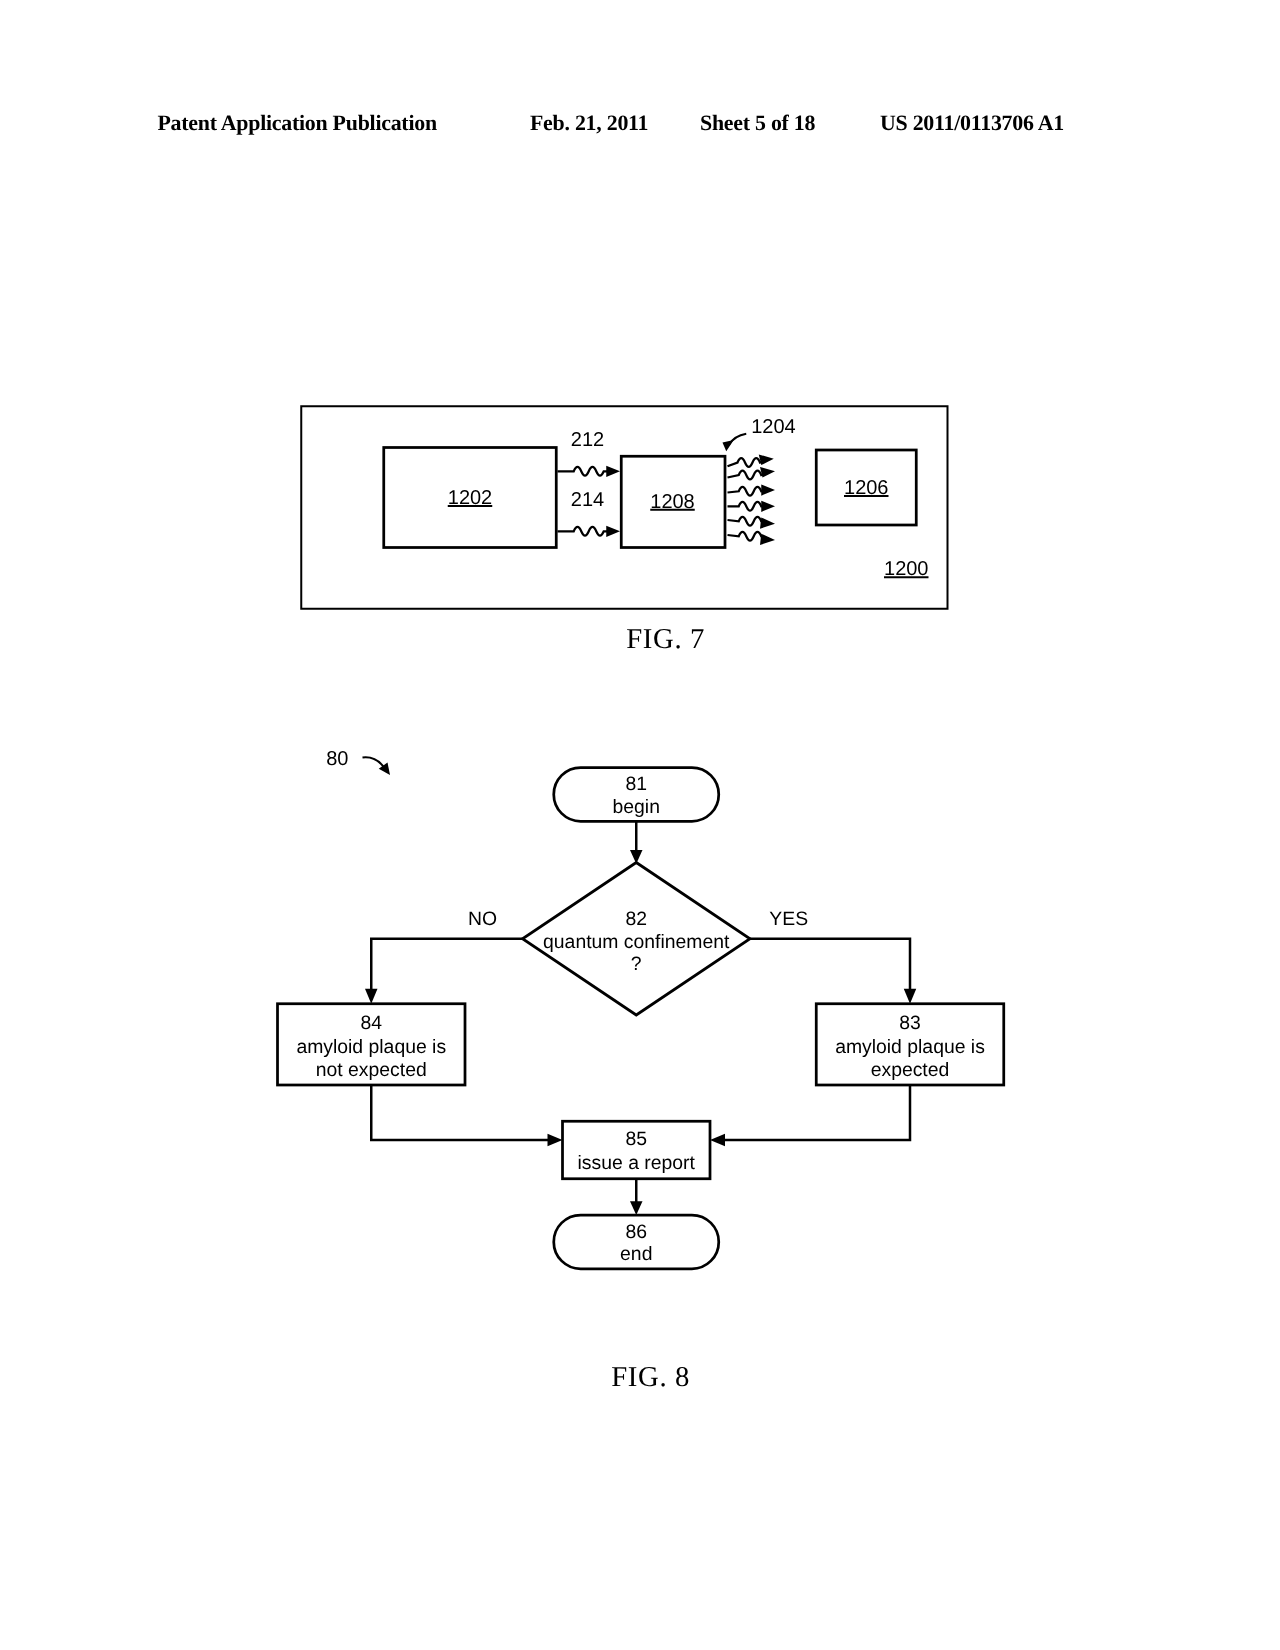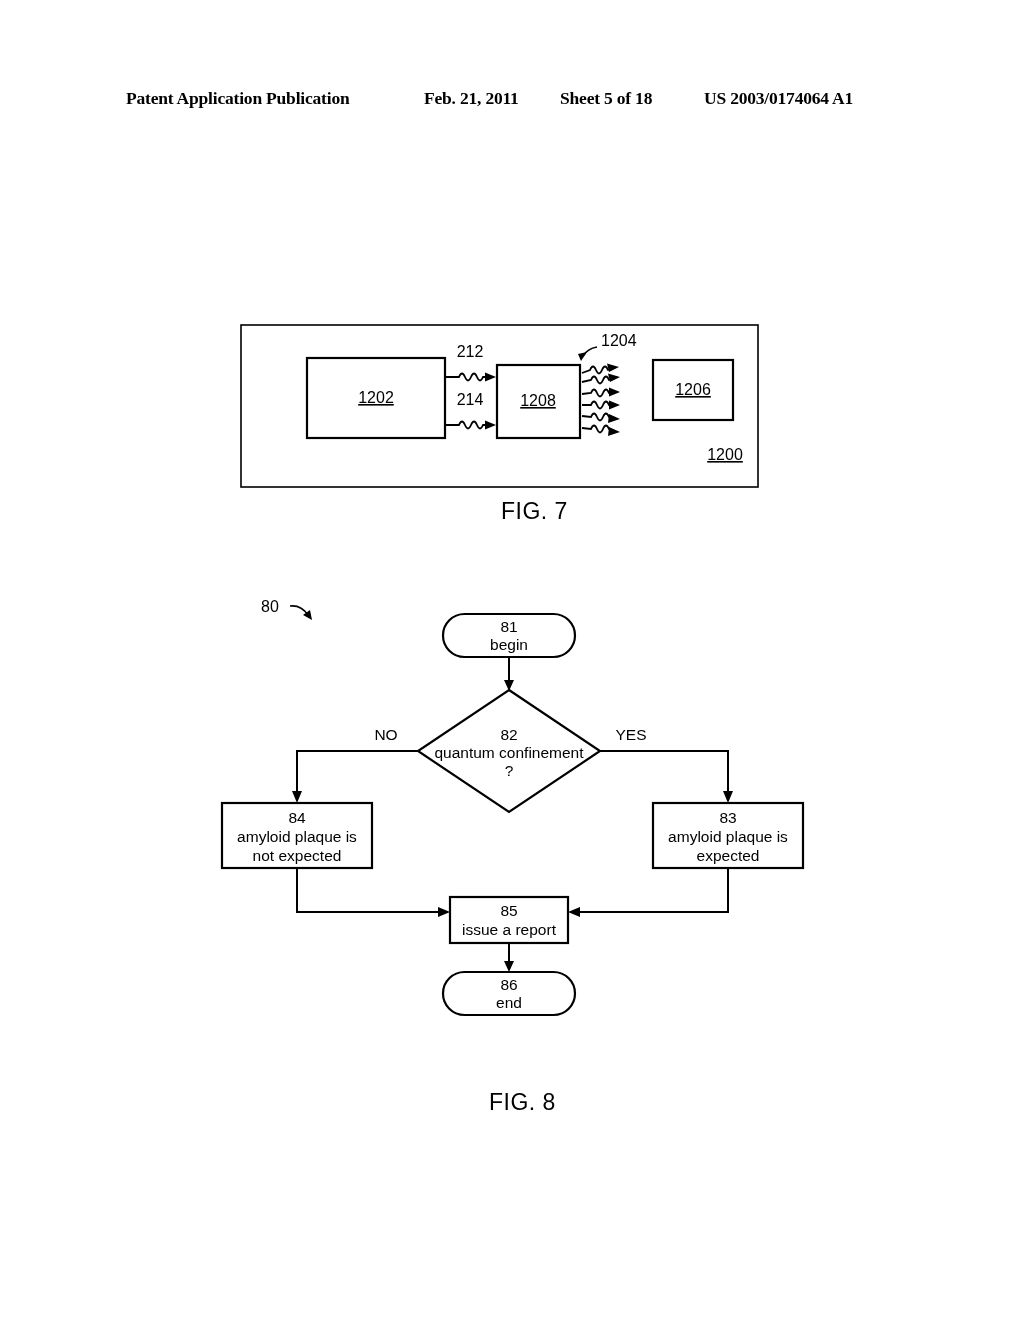--- a/index.html
+++ b/index.html
@@ -30,21 +30,21 @@
     white-space: nowrap;
   }
   .hdr-pub   { position: absolute; left: 126px;  top: 0; }
   .hdr-date  { position: absolute; left: 424px;  top: 0; }
   .hdr-sheet { position: absolute; left: 560px;  top: 0; }
   .hdr-num   { position: absolute; left: 704px;  top: 0; }
 
   
   .fig-caption {
     position: absolute;
-    font-family: Liberation Sans, sans-serif;
+    font-family: Liberation Serif, serif;
     font-size: 23px;
     letter-spacing: 0.5px;
     white-space: nowrap;
   }
 
   
   svg.figure {
     position: absolute;
     overflow: visible;
   }
@@ -80,21 +80,21 @@
     fill: none;
   }
 </style>
 </head>
 <body>
 
 <div class="page-header">
   <span class="hdr-pub">Patent Application Publication</span>
   <span class="hdr-date">Feb. 21, 2011</span>
   <span class="hdr-sheet">Sheet 5 of 18</span>
-  <span class="hdr-num">US 2003/0174064 A1</span>
+  <span class="hdr-num">US 2011/0113706 A1</span>
 </div>
 
 <svg class="figure" id="fig7" style="left:220px; top:310px;" width="580" height="200" viewBox="0 0 580 200">
 
   <rect x="21" y="15" width="517" height="162" class="thin-stroke" stroke-width="2.2" fill="#ffffff"></rect>
 
   <rect x="87" y="48" width="138" height="80" class="box-stroke"></rect>
   <text class="t16" x="156" y="93" text-anchor="middle" text-decoration="underline">1202</text>
 
   <rect x="277" y="55" width="83" height="73" class="box-stroke"></rect>

